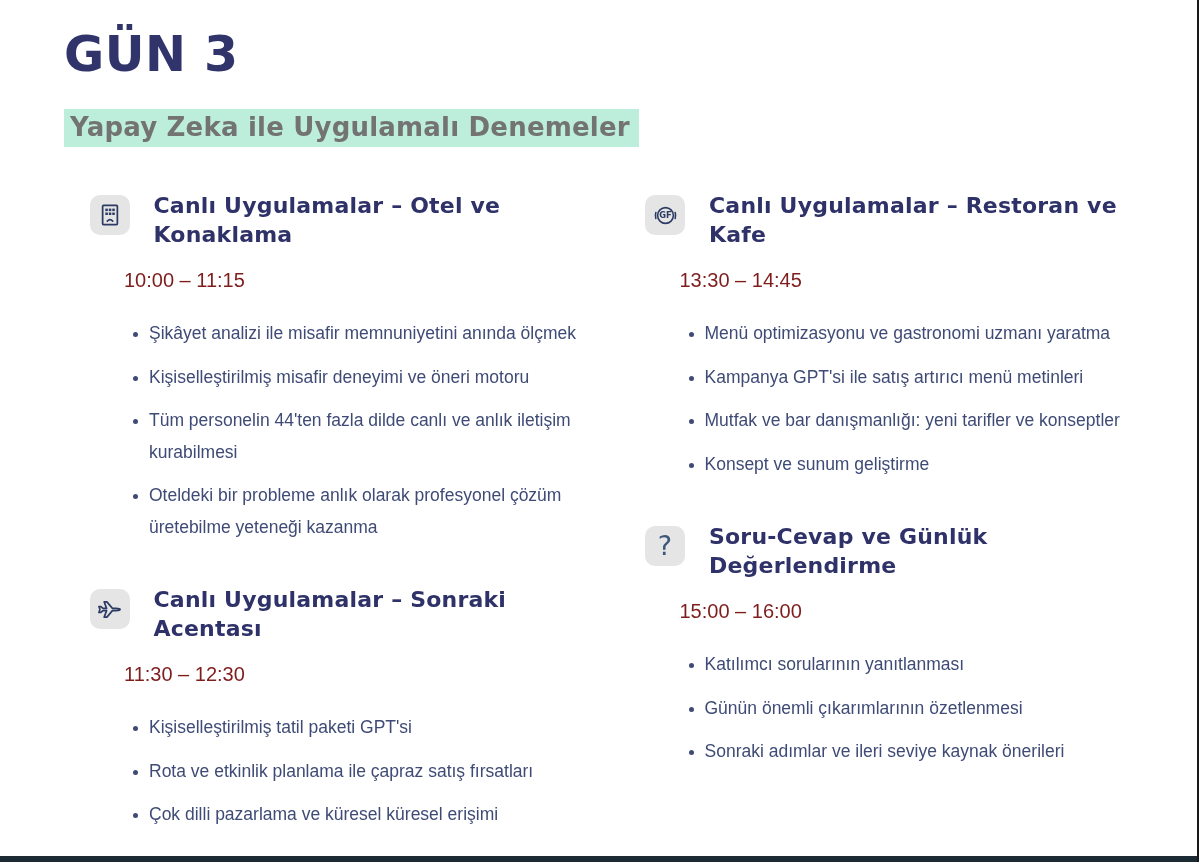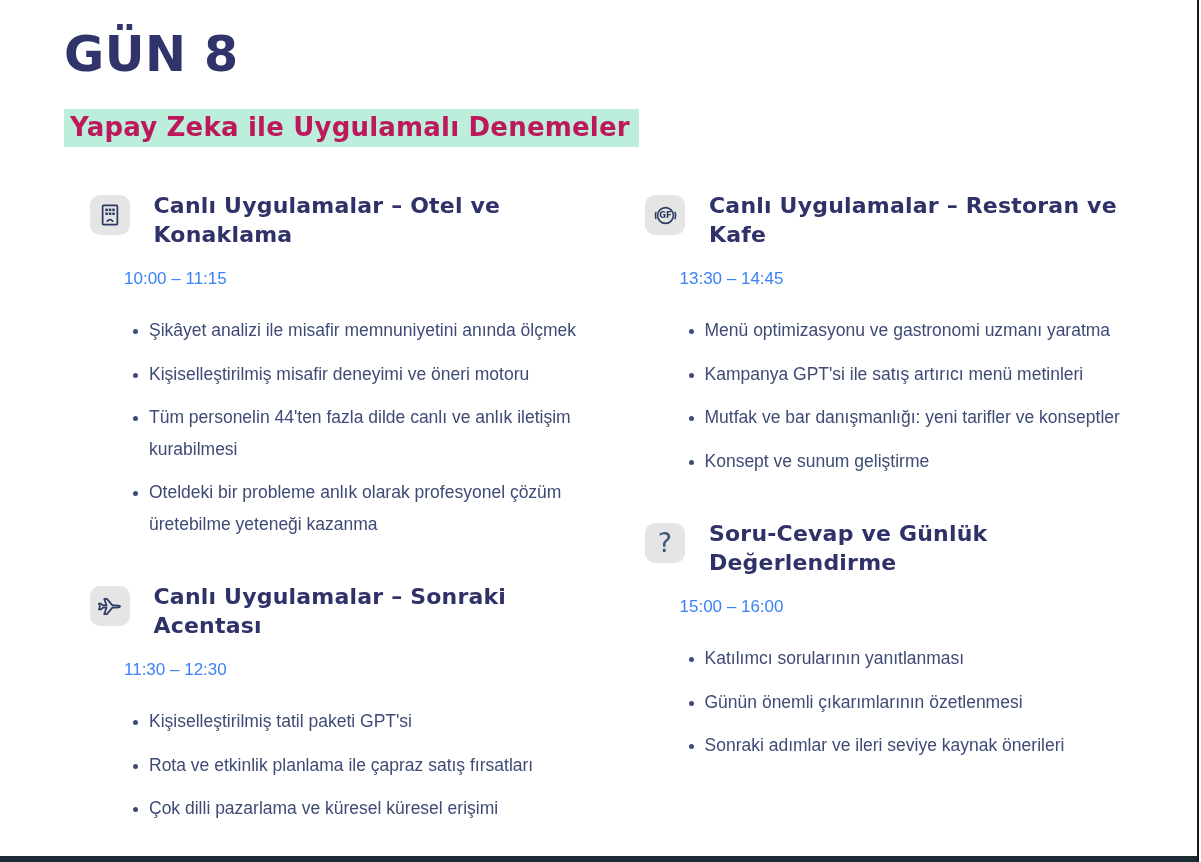--- a/index.html
+++ b/index.html
@@ -20,21 +20,21 @@
     font-family: "DejaVu Sans", sans-serif;
     font-size: 49px;
     font-weight: 800;
     letter-spacing: 0.5px;
     color: #31346a;
   }
   .subtitle-row { margin: 0 0 48px 0; }
   .subtitle {
     display: inline-block;
     background: #bceedb;
-    color: #be185d;
+    color: #737373;
     font-family: "DejaVu Sans", sans-serif;
     font-size: 26px;
     font-weight: 700;
     letter-spacing: 0.2px;
     padding: 3px 9px 5px 6px;
   }
 
   .grid {
     display: grid;
     grid-template-columns: 1fr 1fr;
@@ -65,22 +65,22 @@
     font-family: "DejaVu Sans", sans-serif;
     font-size: 22px;
     font-weight: 800;
     line-height: 1.3;
     letter-spacing: 0.2px;
     color: #2f3268;
   }
   .session-body { margin-left: 60px; }
   .session-time {
     margin-top: 20px;
-    font-size: 17px;
-    color: #3b82f6;
+    font-size: 20px;
+    color: #7f1d1d;
   }
   ul.session-bullets {
     margin: 26px 0 0 0;
     padding-left: 25px;
     max-width: 440px;
   }
   ul.session-bullets li {
     font-size: 17.5px;
     line-height: 1.8;
     color: #3f4b76;
@@ -95,21 +95,21 @@
     height: 6px;
     background: #1c2a33;
   }
 </style>
 </head>
 <body>
 
 <div class="page">
   <div class="content">
 
-    <h1 class="day-title">GÜN 8</h1>
+    <h1 class="day-title">GÜN 3</h1>
     <div class="subtitle-row">
       <span class="subtitle">Yapay Zeka ile Uygulamalı Denemeler</span>
     </div>
 
     <div class="grid">
 
       <div class="col">
 
         <section class="session">
           <div class="session-head">

